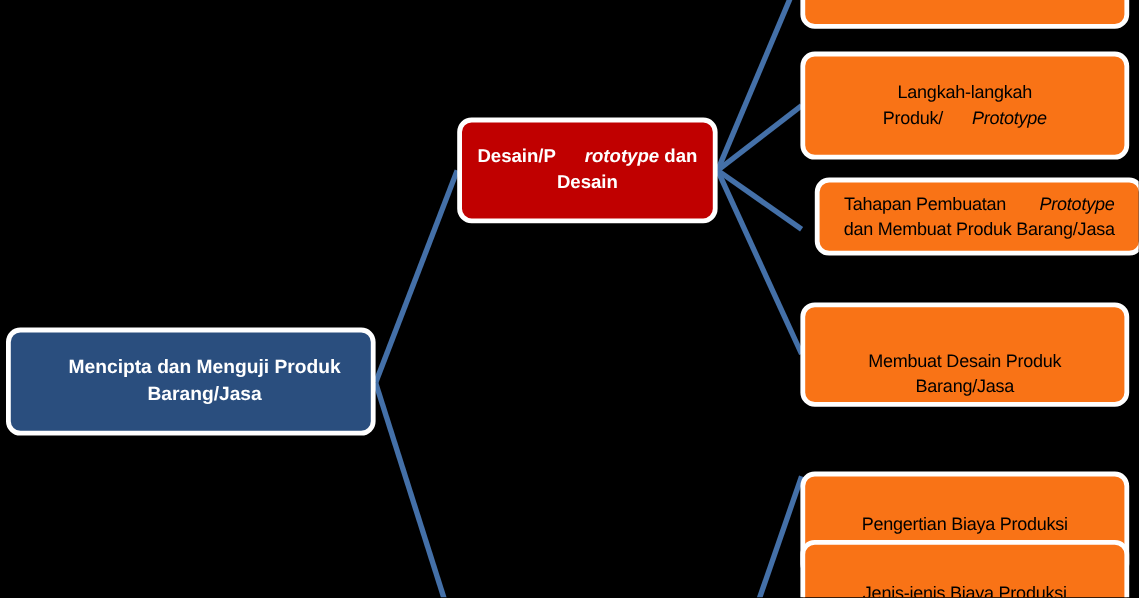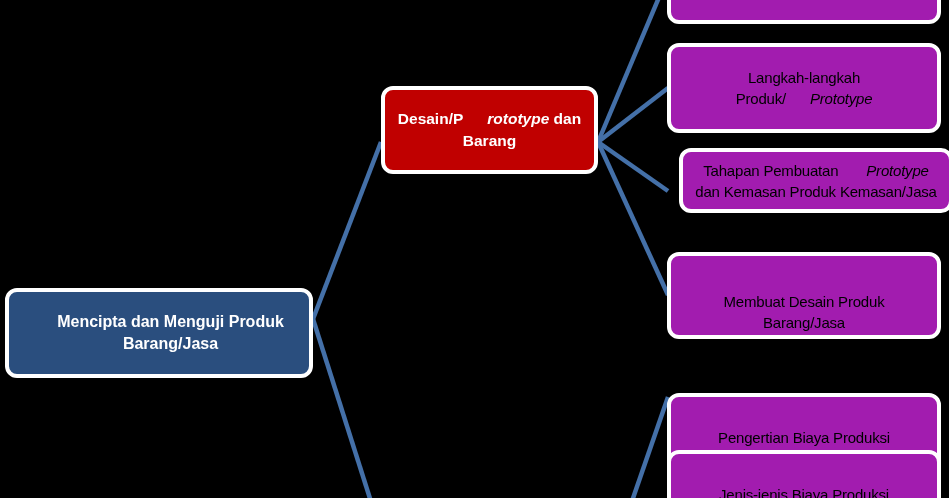--- a/index.html
+++ b/index.html
@@ -25,39 +25,39 @@
     box-sizing: border-box;
     border: 4px solid #FFFFFF;
     border-radius: 12px;
     display: flex;
     align-items: center;
     justify-content: center;
     text-align: center;
   }
   .node .txt { width: 100%; padding: 2px 6px; }
   .root-node {
-    left: 5px; top: 288px; width: 308px; height: 90px;
+    left: 5px; top: 273px; width: 308px; height: 90px;
     background: #2A4E7E;
     color: #FFFFFF;
     font-weight: 700;
     font-size: 16px;
     line-height: 22px;
     padding-left: 23px;
   }
   .branch-node {
-    left: 381px; top: 86px; width: 217px; height: 88px;
+    left: 381px; top: 98px; width: 217px; height: 88px;
     background: #C00000;
     color: #FFFFFF;
     font-weight: 700;
     font-size: 15.5px;
     line-height: 22px;
   }
   .leaf-node {
     left: 667px; width: 274px;
-    background: #a21caf;
+    background: #f97316;
     color: #000000;
     font-weight: 400;
     font-size: 15px;
     line-height: 21px;
     letter-spacing: -0.2px;
   }
   .leaf-0 { top: -64px; height: 88px; }
   .leaf-1 { top: 43px;  height: 90px; }
   .leaf-2 { top: 148px; height: 65px; margin-left: 12px; }
   .leaf-3 { top: 252px; height: 87px; align-items: flex-end; }
@@ -83,39 +83,39 @@
   <div class="node root-node">
     <div class="txt">
       <span>Mencipta dan Menguji Produk</span><br>
       <span>Barang/Jasa</span>
     </div>
   </div>
 
   <div class="node branch-node">
     <div class="txt">
       <span>Desain/P</span><span class="it">rototype</span><span> dan</span><br>
-      <span>Barang</span>
+      <span>Desain</span>
     </div>
   </div>
 
   <div class="node leaf-node leaf-0">
     
   </div>
 
   <div class="node leaf-node leaf-1">
     <div class="txt">
       <span>Langkah-langkah</span><br>
       <span>Produk/</span><span class="it">Prototype</span>
     </div>
   </div>
 
   <div class="node leaf-node leaf-2">
     <div class="txt">
       <span>Tahapan Pembuatan </span><span class="it">Prototype</span><br>
-      <span>dan Kemasan Produk Kemasan/Jasa</span>
+      <span>dan Membuat Produk Barang/Jasa</span>
     </div>
   </div>
 
   <div class="node leaf-node leaf-3">
     <div class="txt">
       <span>Membuat Desain Produk</span><br>
       <span>Barang/Jasa</span>
     </div>
   </div>
 

